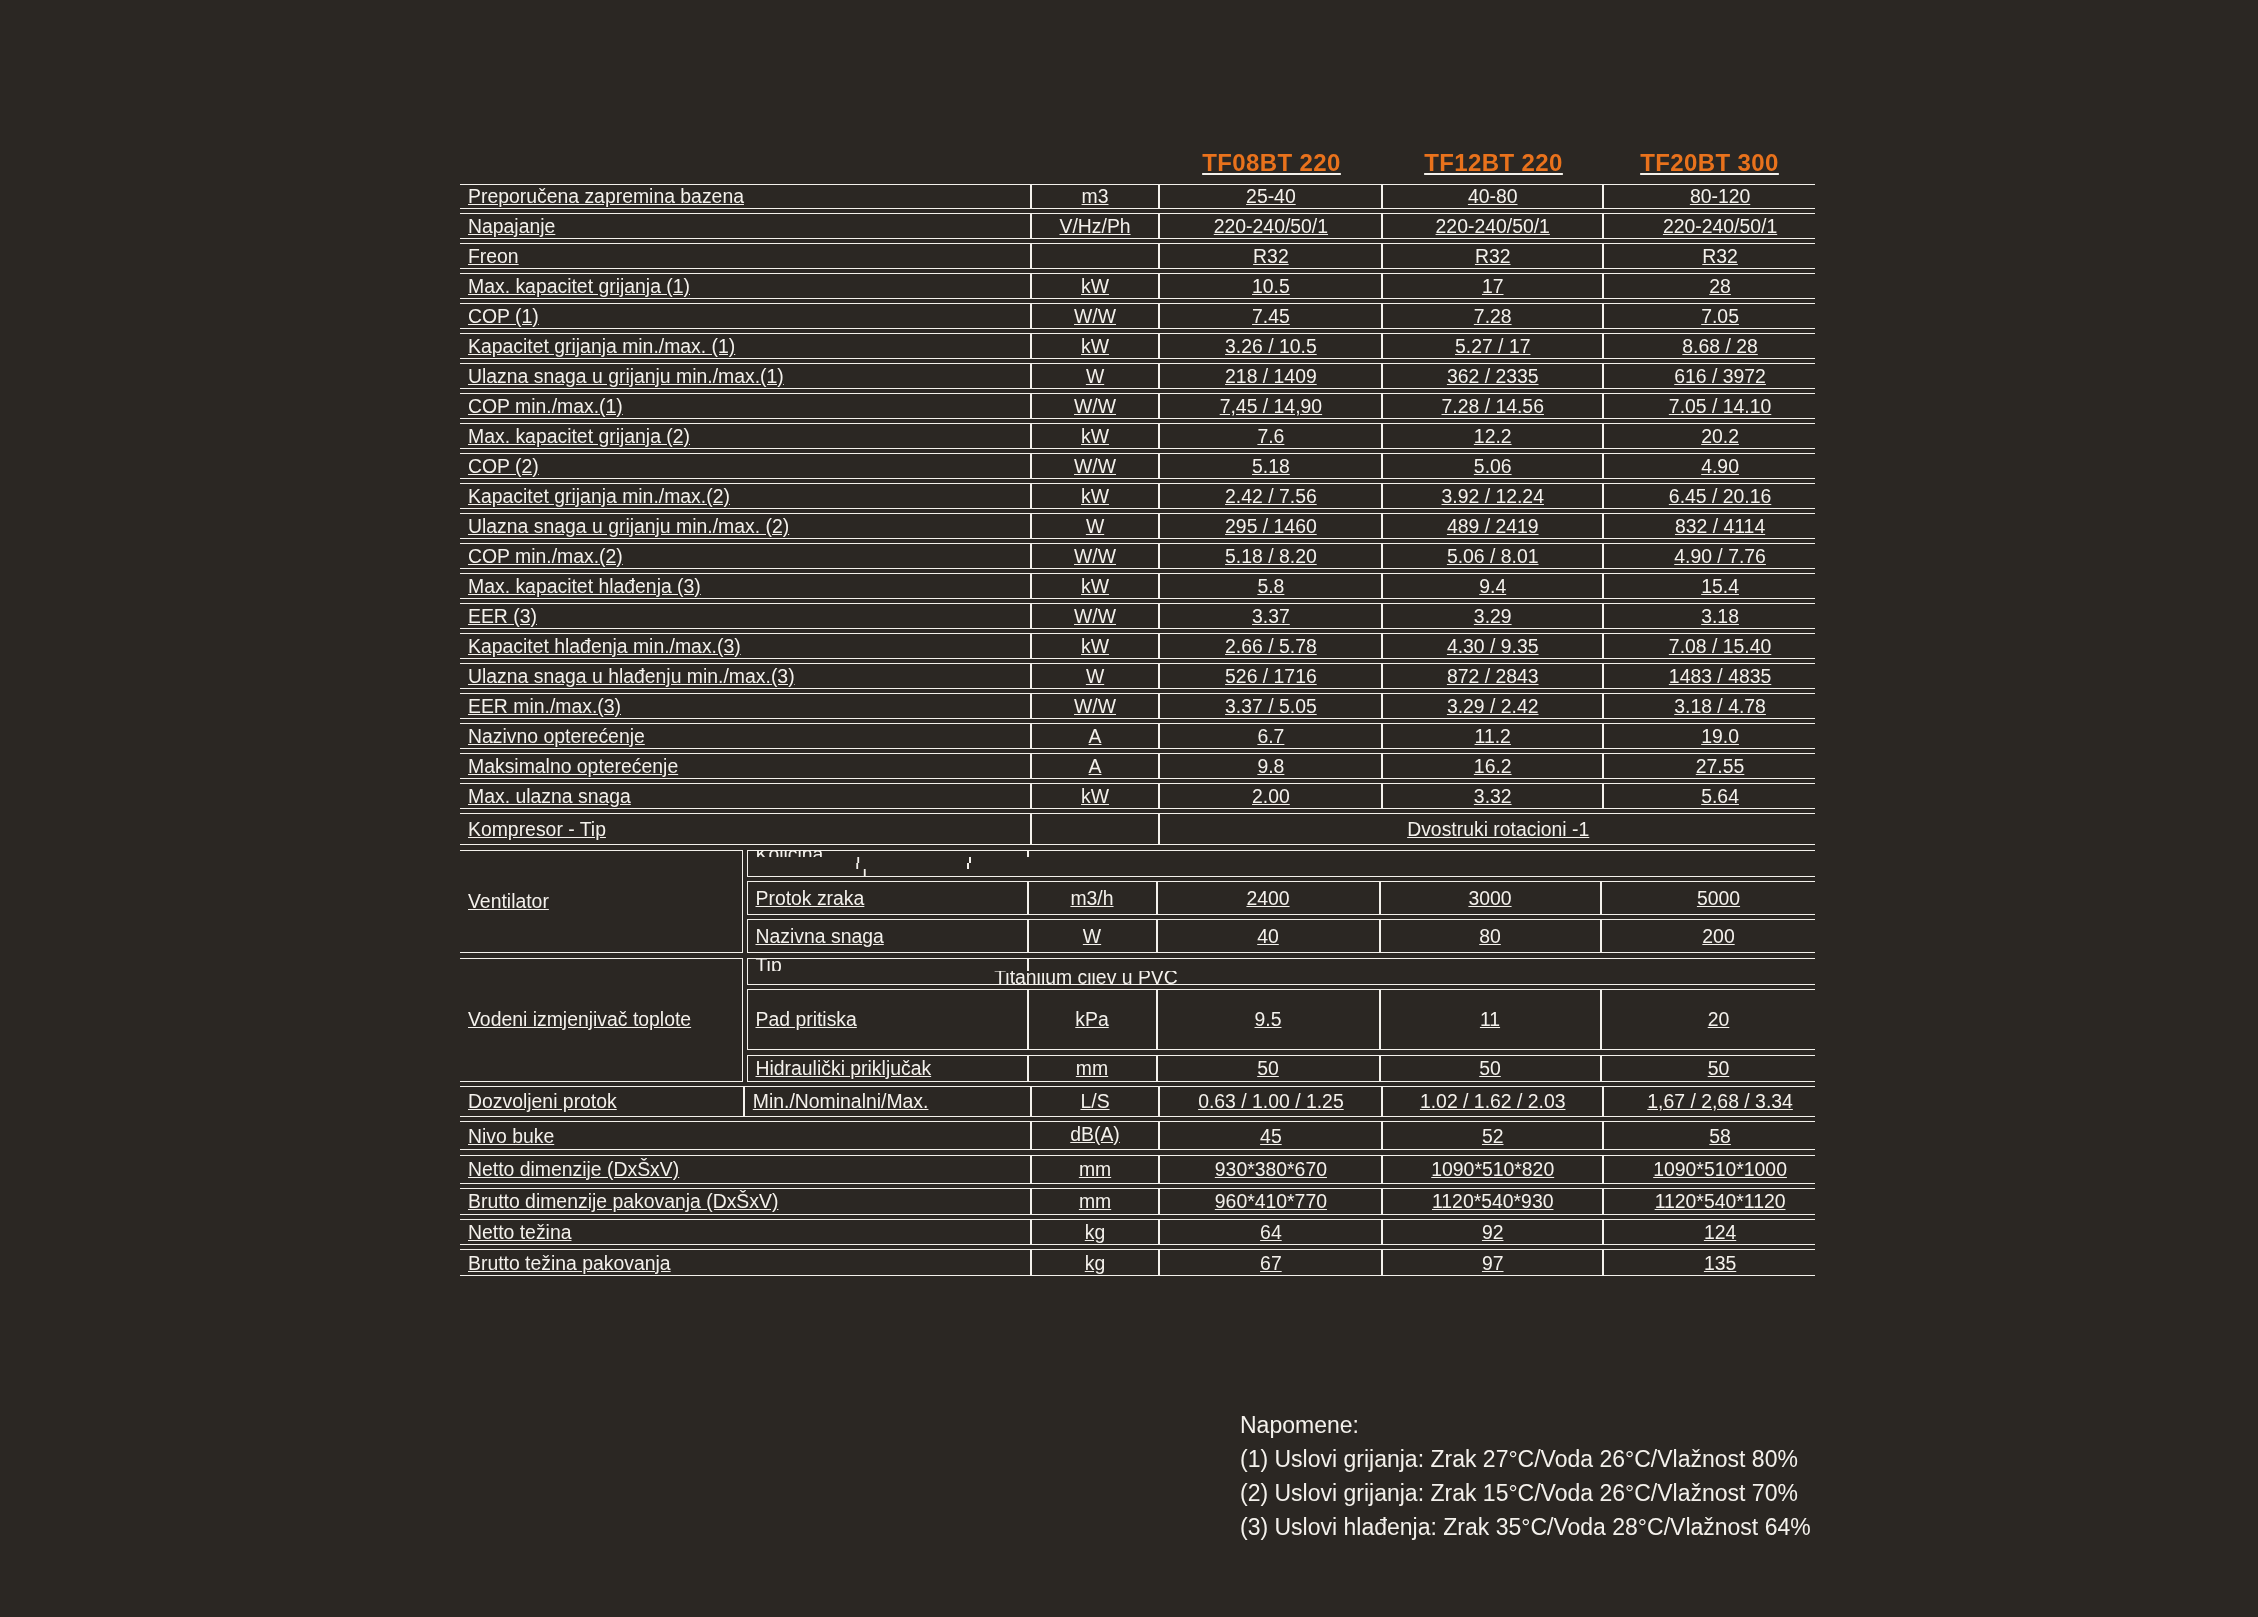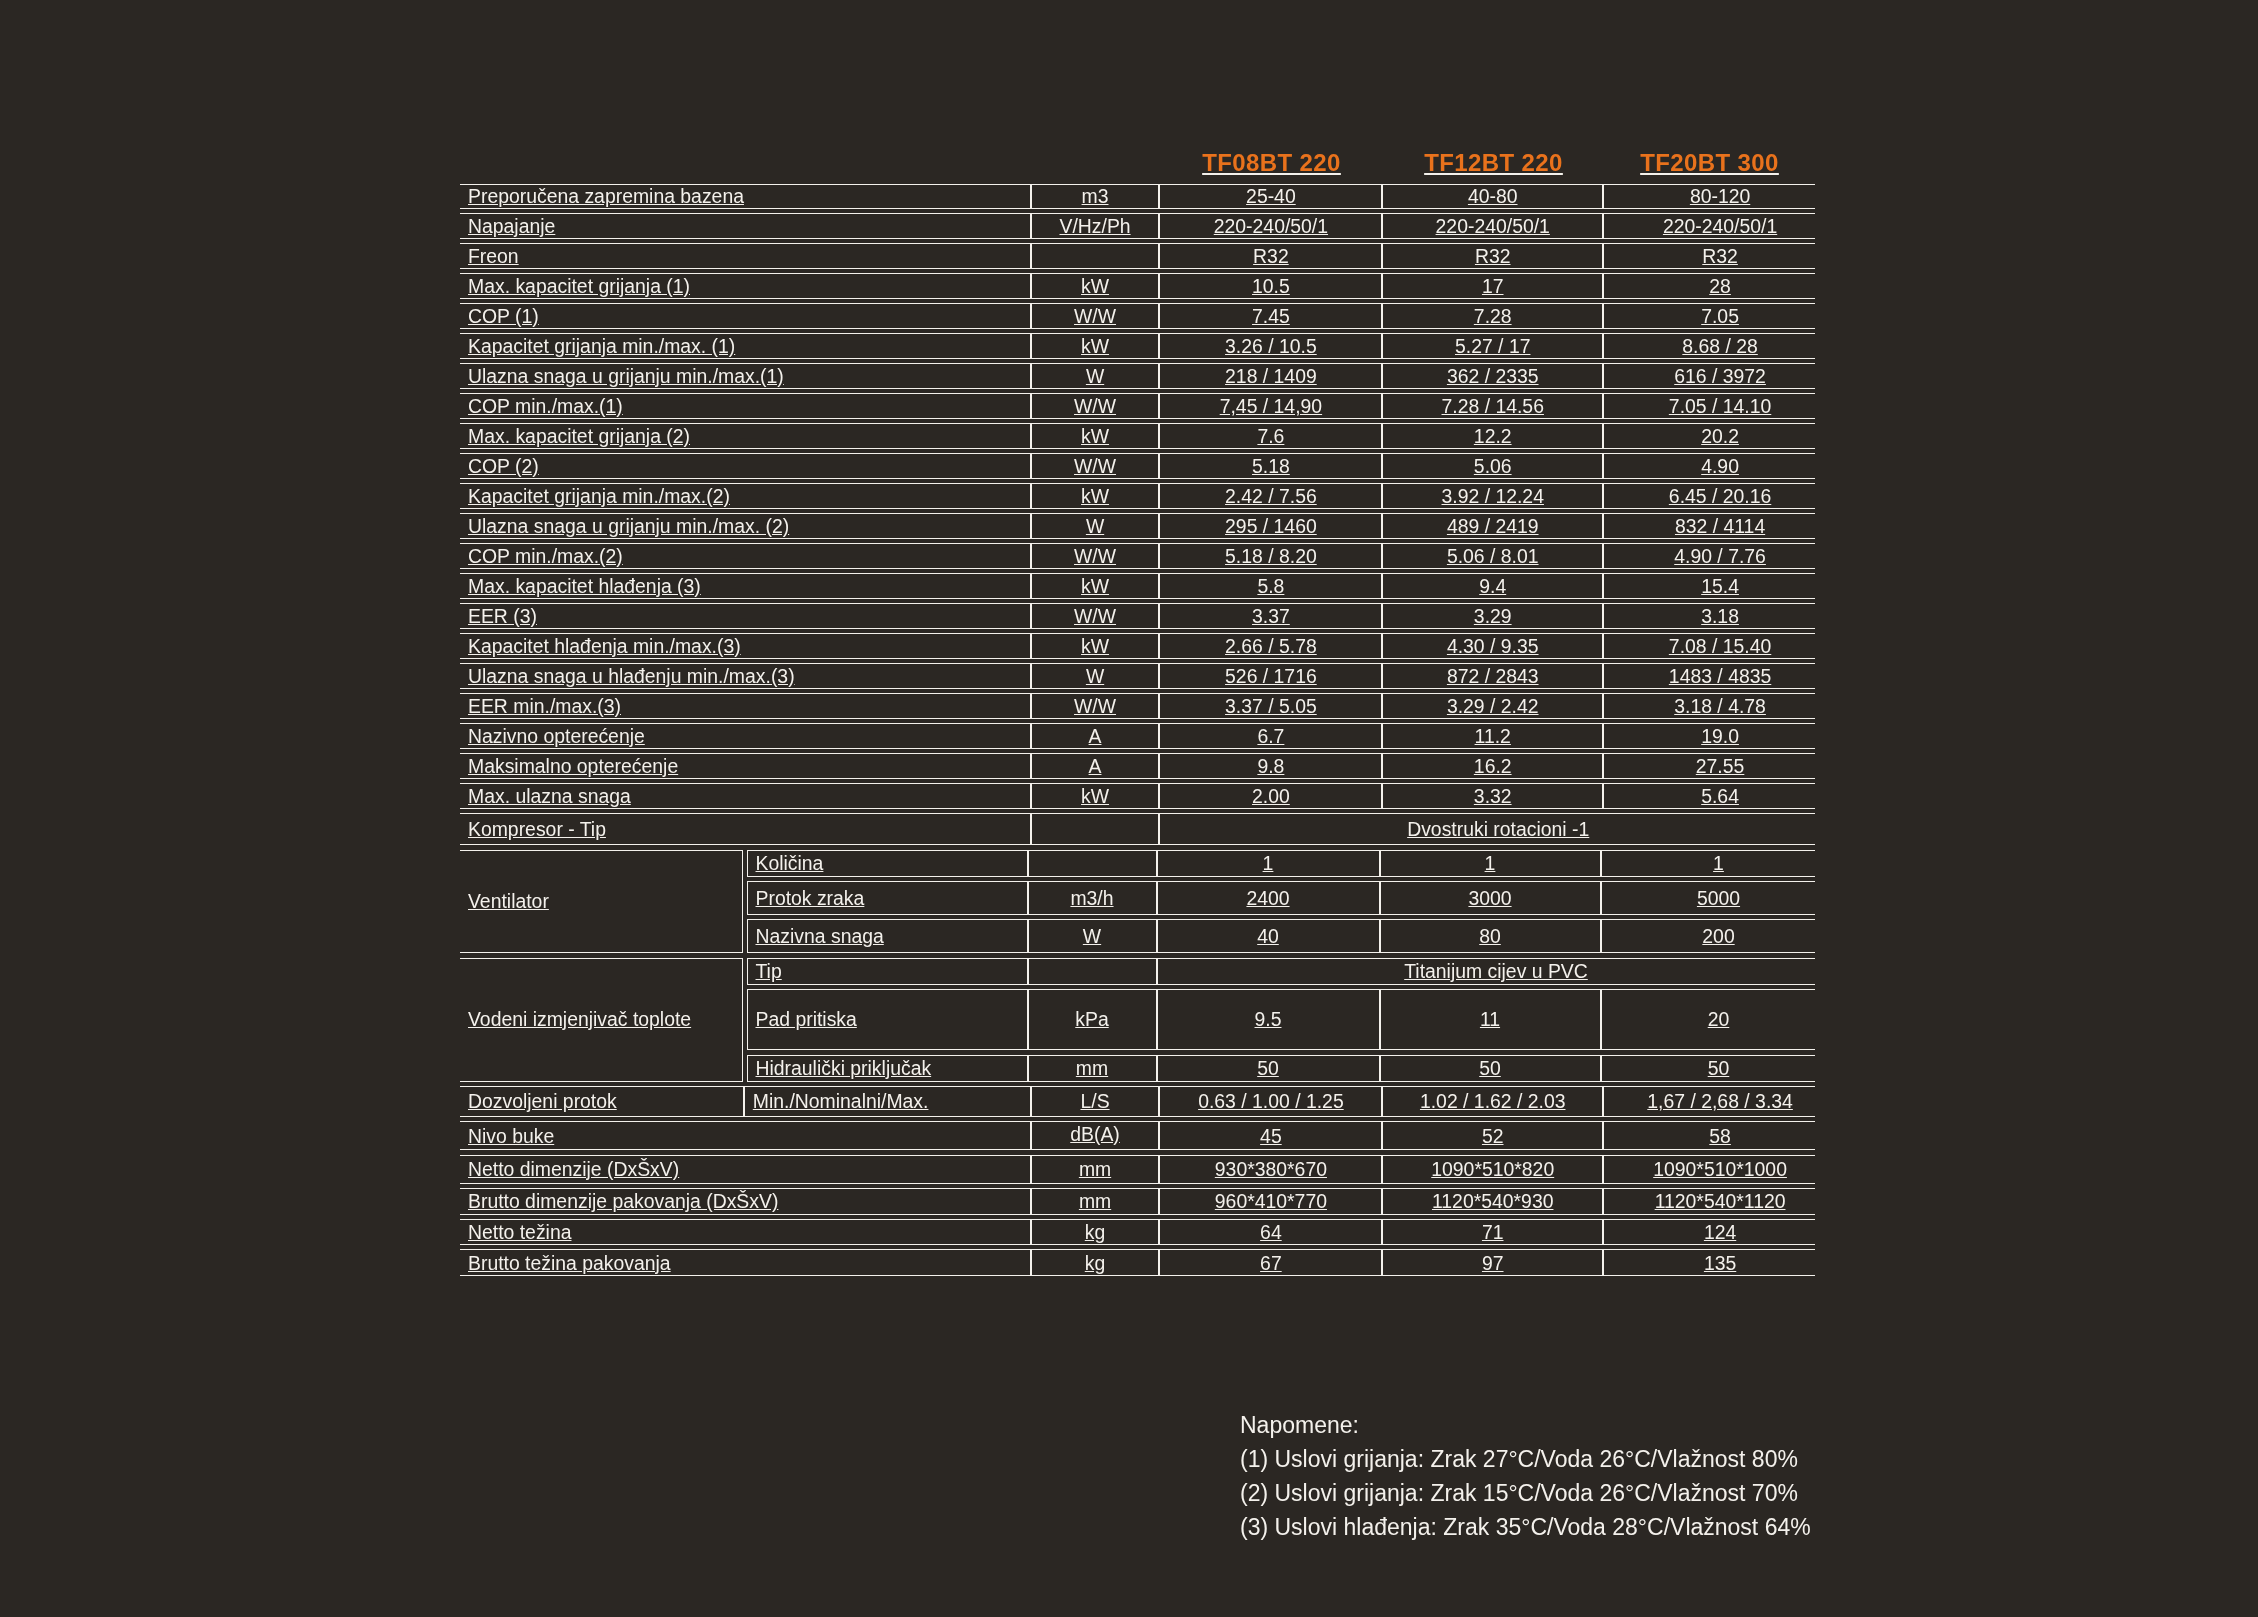--- a/index.html
+++ b/index.html
@@ -37,21 +37,21 @@
   .vspan{width:655px;}
   .al-top{align-items:flex-start;padding-top:1.8px;}
   
   .h31{height:27px}.h33{height:29px}.h35{height:31px}.h36{height:32px}.h39{height:34px}.h69{height:61px}
   
   .grp{display:flex;}
   .gcell{box-sizing:border-box;width:283px;display:flex;align-items:center;padding-left:8px;
          font-size:19.4px;border:1.8px solid var(--ln);border-left:none;}
   .grows{width:1068px;margin-left:3.5px;display:flex;flex-direction:column;}
   .grows .row{margin-top:4.4px;border-left:1.8px solid var(--ln);}
-  .grows .row:first-child{margin-top:0;}
+  .grows .row:first-child{margin-top:0;flex-direction:column;}
   .grows .slab{width:281px;}
   .grows .v3{width:213px;}
   .grows .vspan{width:656px;}
   
   .notes{position:absolute;left:1240px;top:1408px;font-size:23px;line-height:34px;color:var(--tx);}
 </style>
 </head>
 <body>
 
 <div class="spec-table">
@@ -321,21 +321,21 @@
         <div class="c unit">mm</div>
         <div class="c v1">960*410*770</div>
         <div class="c v2">1120*540*930</div>
         <div class="c v3">1120*540*1120</div>
       </div>
 
     <div class="row">
         <div class="c lab">Netto težina</div>
         <div class="c unit">kg</div>
         <div class="c v1">64</div>
-        <div class="c v2">71</div>
+        <div class="c v2">92</div>
         <div class="c v3">124</div>
       </div>
 
     <div class="row h31">
         <div class="c lab">Brutto težina pakovanja</div>
         <div class="c unit">kg</div>
         <div class="c v1">67</div>
         <div class="c v2">97</div>
         <div class="c v3">135</div>
       </div>

